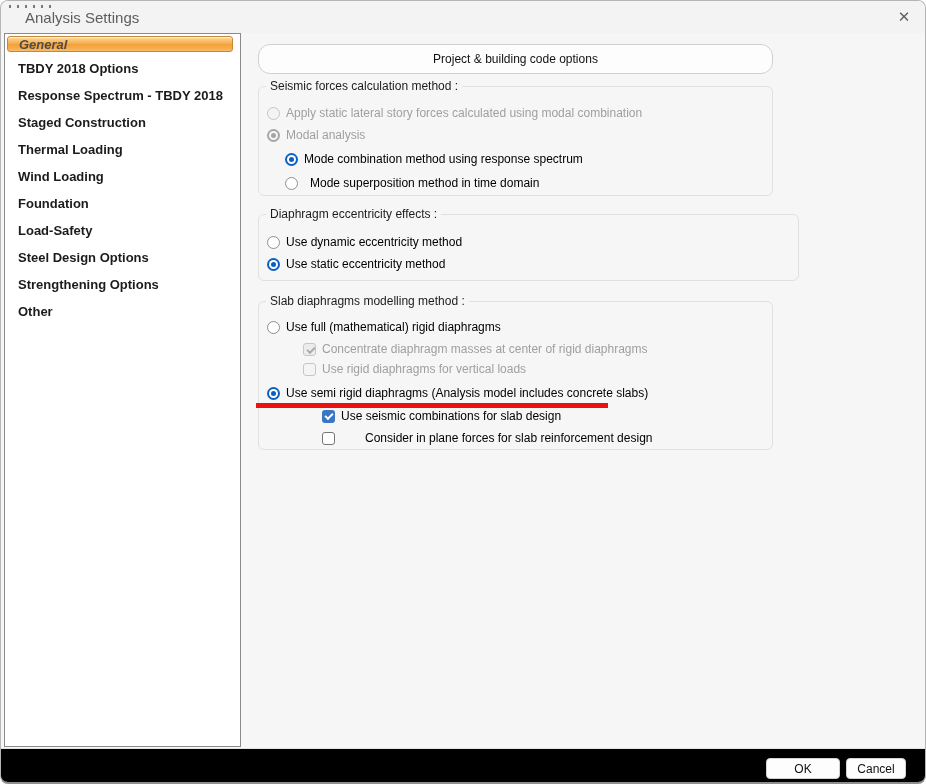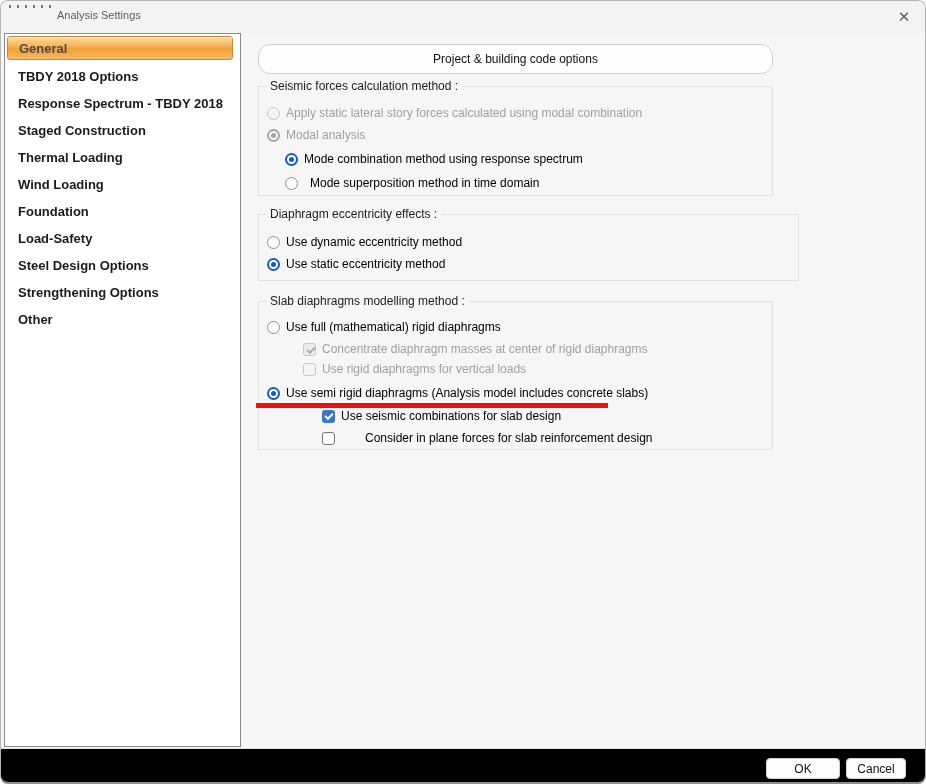--- a/index.html
+++ b/index.html
@@ -1,36 +1,36 @@
 <!DOCTYPE html>
 <html><head>
 <meta charset="utf-8">
 <style>
   html,body{margin:0;padding:0;background:#ffffff;font-family:"Liberation Sans",sans-serif;}
   .dialog{position:relative;width:926px;height:784px;box-sizing:border-box;background:#f6f6f6;
           border:1px solid #b5b5b5;border-bottom:2px solid #8f8f8f;border-radius:8px;overflow:hidden;}
   
   .titlebar{position:absolute;left:0;top:0;width:100%;height:32px;background:#f3f3f3;}
-  .title{position:absolute;left:24px;top:8px;font-size:11px;color:#5d5d5d;margin-left:32px;}
+  .title{position:absolute;left:24px;top:8px;font-size:15px;color:#5d5d5d;}
   .close-btn{position:absolute;right:8px;top:4px;width:26px;height:24px;display:flex;align-items:center;justify-content:center;
              color:#5f5f5f;font-size:15px;cursor:default;}
   .top-artifacts{position:absolute;left:8px;top:4px;width:42px;height:3px;
                  background:repeating-linear-gradient(90deg,#5a5a5a 0 2px,transparent 2px 8px);opacity:.8;}
   
   .sidebar{position:absolute;left:3px;top:32px;width:237px;height:714px;box-sizing:border-box;
            background:#ffffff;border:1px solid #8b8b8b;padding-top:2px;}
   .side-item{height:27px;display:flex;align-items:center;padding-left:13px;font-size:13px;font-weight:600;color:#1b1b1b;cursor:default;}
-  .side-item.selected{height:24px;box-sizing:border-box;margin:0 7px 3px 2px;padding-left:11px;border:1px solid #c4883a;border-radius:3px;
+  .side-item.selected{height:16px;box-sizing:border-box;margin:0 7px 3px 2px;padding-left:11px;border:1px solid #c4883a;border-radius:3px;
            background:linear-gradient(180deg,#fddfb0 0%,#fbc97c 18%,#f7b053 45%,#f3a23a 52%,#f5ab4a 78%,#f8bc66 100%);
-           box-shadow:inset 0 1px 0 rgba(255,255,255,.55);color:#4c4c4c;}
+           box-shadow:inset 0 1px 0 rgba(255,255,255,.55);color:#4c4c4c;font-style:italic;}
   
   .proj-btn{position:absolute;left:257px;top:43px;width:515px;height:30px;box-sizing:border-box;
             background:#fdfdfd;border:1px solid #d0d0d0;border-radius:12px;
             display:flex;align-items:center;justify-content:center;font-size:12px;color:#111;cursor:default;}
-  .groupbox{position:absolute;box-sizing:border-box;border:1px solid #e0e0e0;border-radius:1px;background:#f6f6f6;}
+  .groupbox{position:absolute;box-sizing:border-box;border:1px solid #e0e0e0;border-radius:6px;background:#f6f6f6;}
   .group-title{position:absolute;top:-8px;left:7px;padding:0 4px;background:#f6f6f6;font-size:12px;color:#1c1c1c;white-space:nowrap;}
   .row{position:absolute;height:16px;display:flex;align-items:center;gap:6px;font-size:12px;color:#000;white-space:nowrap;cursor:default;}
   .row .lbl{line-height:16px;}
   .row.dis{color:#9f9f9f;}
   
   .radio{position:relative;width:13px;height:13px;border-radius:50%;box-sizing:border-box;flex:0 0 13px;}
   .radio.off{background:#fff;border:1px solid #8f8f8f;}
   .radio.dis-off{background:#f4f4f4;border:1px solid #c6c6c6;}
   .radio.on{background:#0b5fc4;}
   .radio.on::before{content:"";position:absolute;inset:2px;background:#fff;border-radius:50%;}

